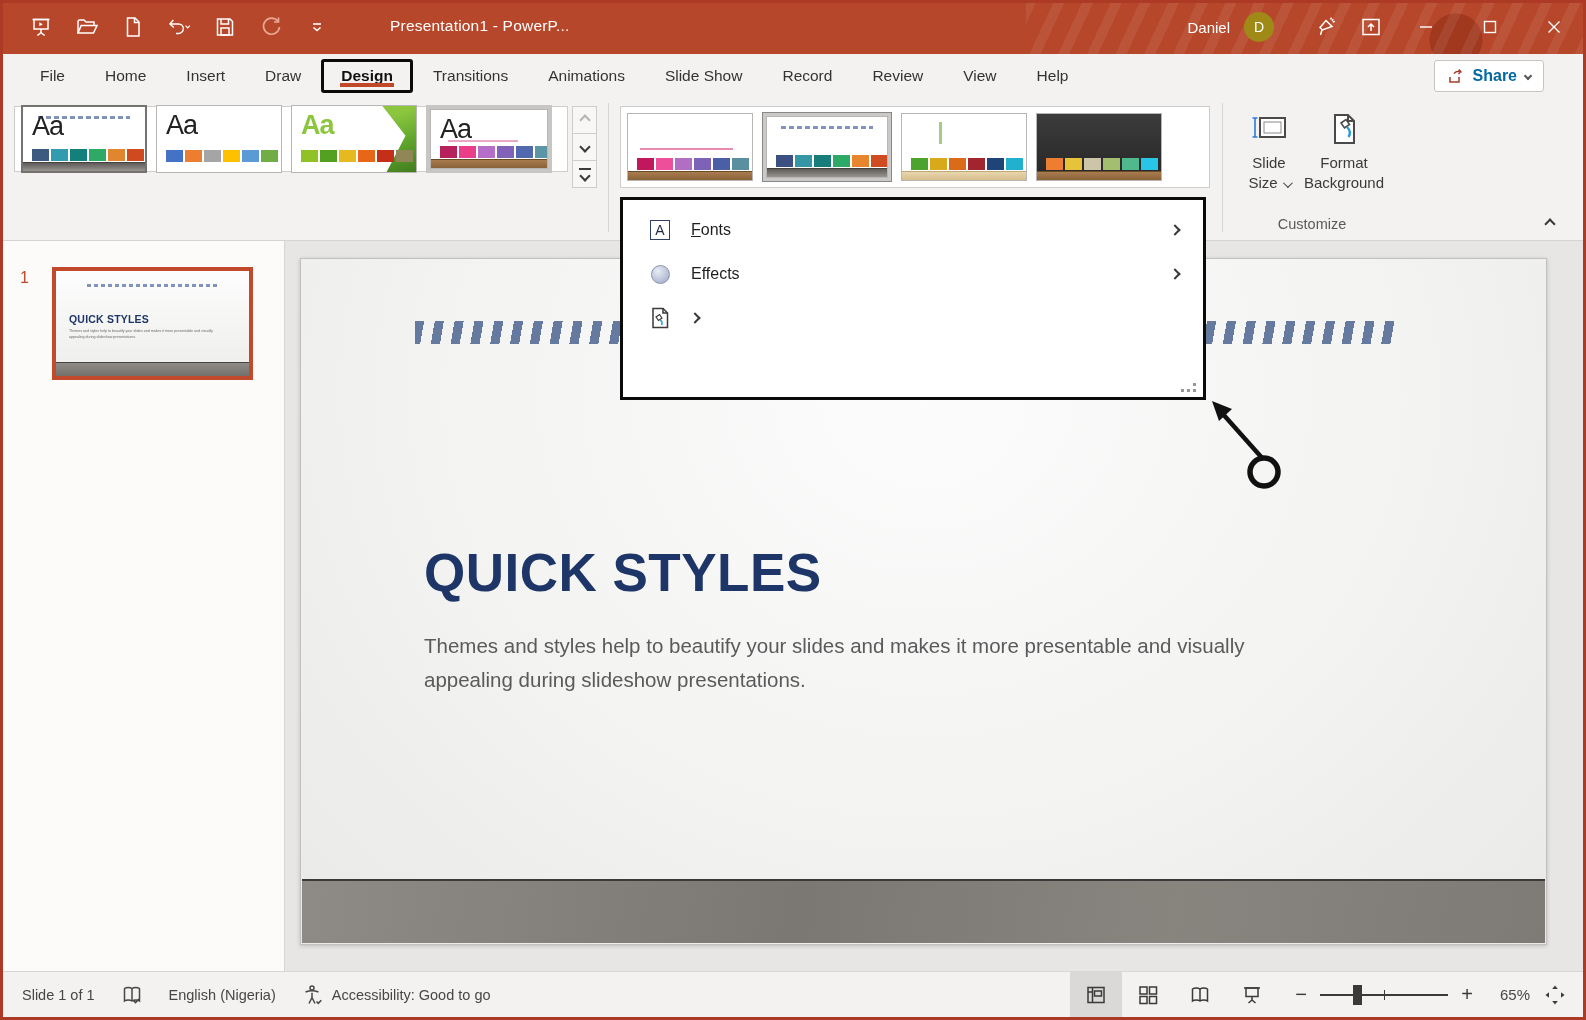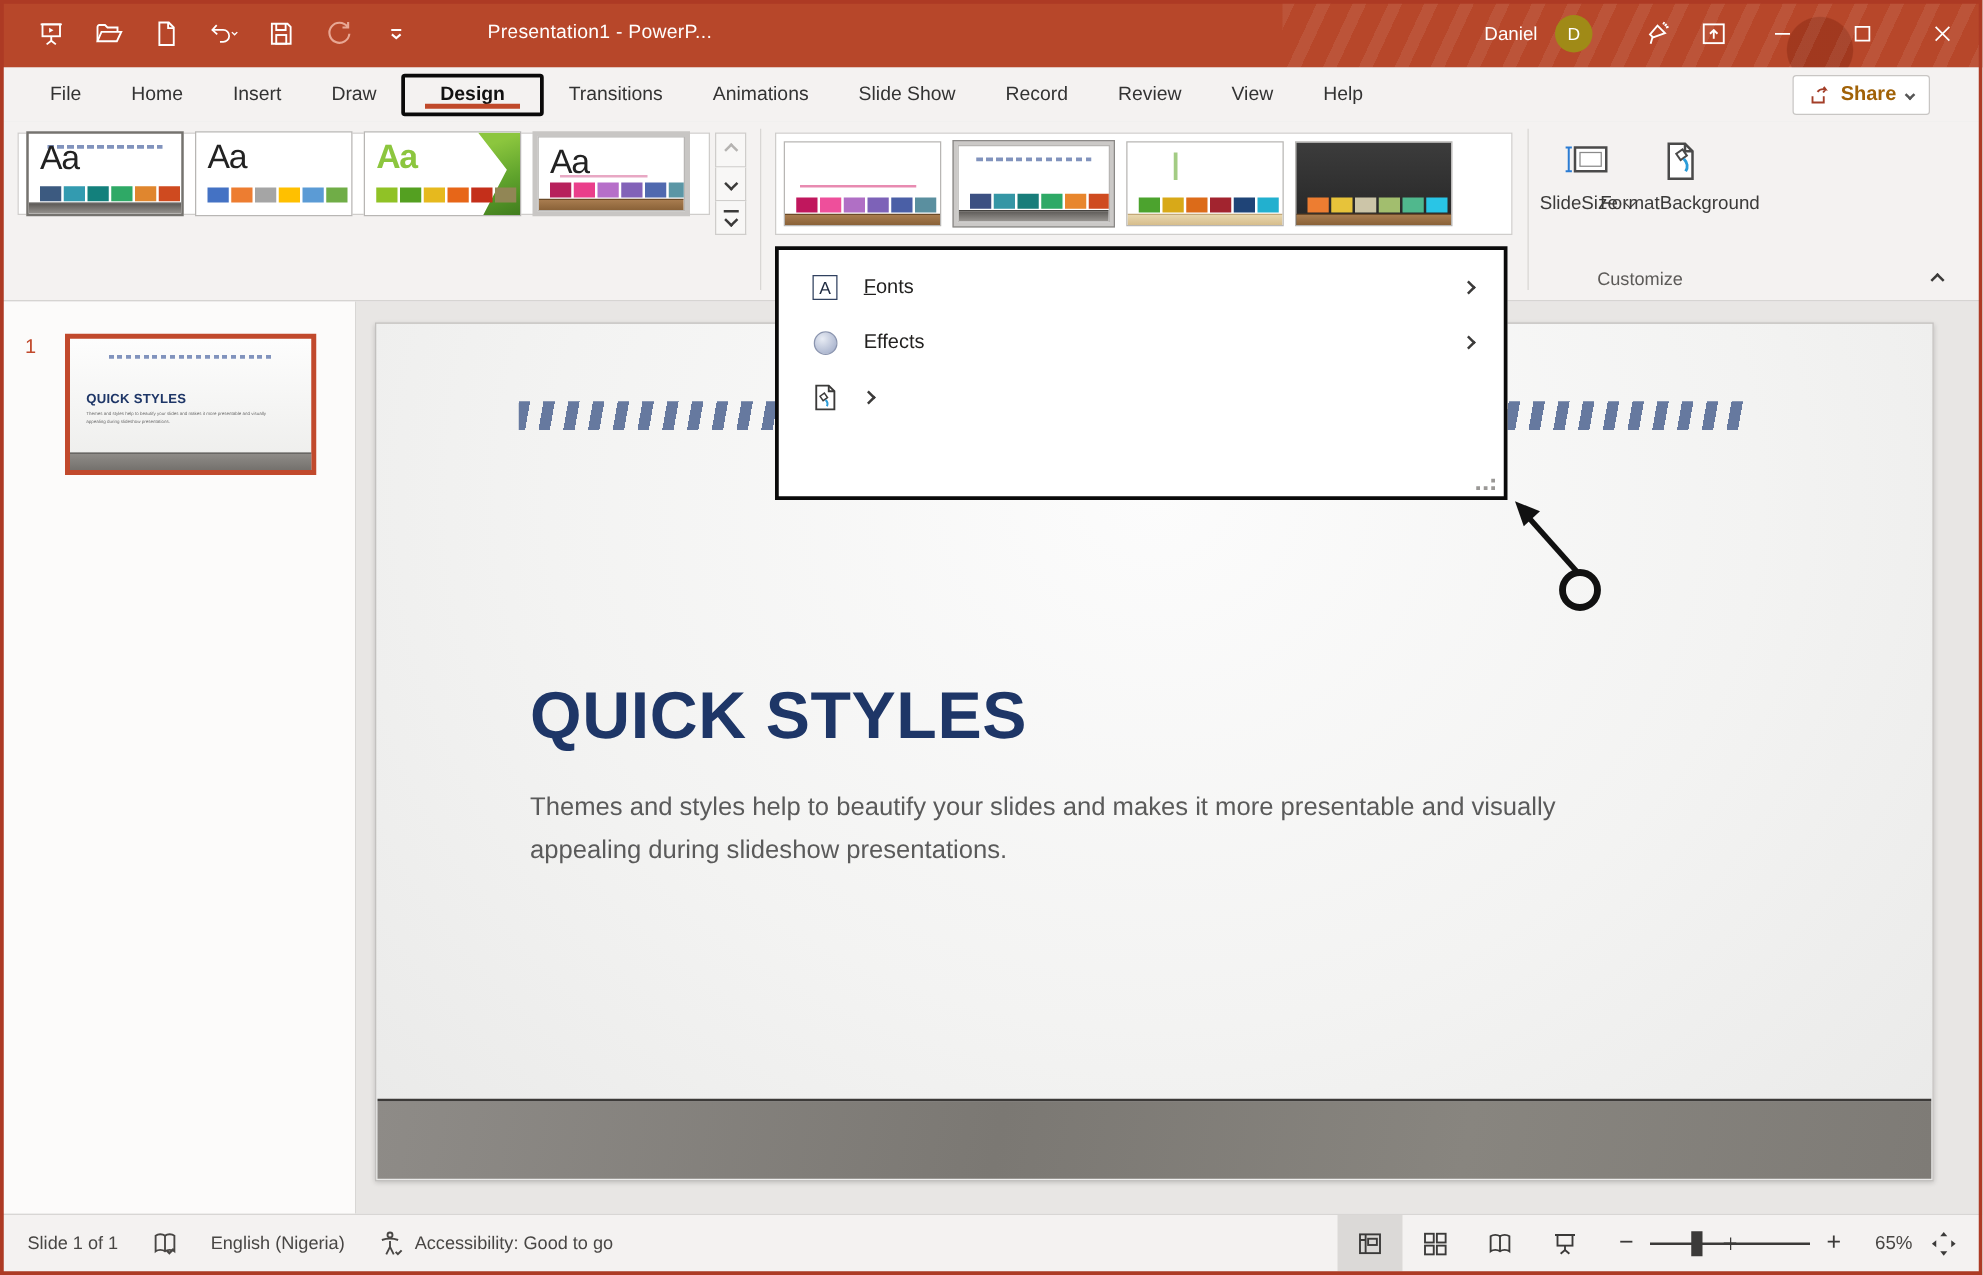--- a/index.html
+++ b/index.html
@@ -22,24 +22,24 @@
   .tb-right { position:absolute; right:0; top:0; height:54px; display:flex; align-items:center; }
   .user-name { font-size:15px; margin-right:14px; }
   .avatar { width:30px; height:30px; border-radius:50%; background:#a08a17; color:#fff; font-size:14px;
     display:flex; align-items:center; justify-content:center; margin-right:28px; }
   .tb-icon { width:46px; height:54px; display:flex; align-items:center; justify-content:center; }
   .winbtn { width:64px; height:54px; display:flex; align-items:center; justify-content:center; }
 
   
   .tabrow { position:absolute; left:0; top:54px; width:100%; height:43px; background:#f4f2f1; display:flex; align-items:center; padding-left:20px; z-index:5; }
   .rtab { position:relative; padding:8px 20px; font-size:15.5px; color:#333; cursor:default; white-space:nowrap; }
-  .rtab.annotated { border:3px solid #0a0a0a; border-radius:3px; padding:5px 28px; font-weight:700; color:#111; }
+  .rtab.annotated { border:3px solid #0a0a0a; border-radius:3px; padding:5px 17px; font-weight:700; color:#111; }
   .rtab.annotated .ul { position:absolute; left:16px; right:16px; bottom:3px; height:4px; background:#c0492a; }
   .share-btn { position:absolute; right:42px; top:6px; height:32px; background:#fff; border:1px solid #c8c6c4; border-radius:3px;
-    display:flex; align-items:center; gap:8px; padding:0 12px; color:#a16207; font-size:16px; font-weight:700; }
+    display:flex; align-items:center; gap:8px; padding:0 12px; color:#0369a1; font-size:16px; font-weight:700; }
   .share-btn .chev { border-color:#555; }
 
   
   .ribbon { position:absolute; left:0; top:97px; width:100%; height:144px; background:#f4f2f1; border-bottom:1px solid #d6d4d2; z-index:5; }
   .gallery { position:absolute; background:#fff; border:1px solid #cfcdcb; display:flex; align-items:center; gap:9px; padding:0 6px; }
   .g-themes { left:14px; top:9px; width:554px; height:66px; }
   .g-variants { left:620px; top:9px; width:590px; height:82px; }
   .thumb { position:relative; width:126px; height:68px; background:#fff; border:1px solid #b8b6b4; overflow:hidden; }
   .thumb.sel-theme { border:2px solid #75736f; }
   .thumb-frame { background:#c8c6c4; padding:4px; }
@@ -67,21 +67,21 @@
   .scbtn + .scbtn { border-top:none; }
   .chev { width:8px; height:8px; border-right:2px solid #3b3a39; border-bottom:2px solid #3b3a39; display:inline-block; }
   .chev.up { transform:rotate(-135deg); }
   .chev.down { transform:rotate(45deg); }
   .chev.right { transform:rotate(-45deg); }
   .chev.dis { border-color:#b5b3b1; }
   .morebar { width:12px; height:2px; background:#3b3a39; }
   .vdiv { position:absolute; top:6px; bottom:8px; width:1px; background:#d8d6d4; }
   .grp-label { position:absolute; font-size:14.5px; color:#5c5a58; text-align:center; top:119px; }
   .bigbtn { position:absolute; top:6px; width:78px; height:108px; display:flex; flex-direction:column; align-items:center; padding-top:8px; gap:6px; color:#3b3a39; font-size:15px; text-align:center; border-radius:3px; }
-  .bigbtn .lbl { line-height:1.35; display:flex; flex-direction:row; align-items:center;text-align:right; }
+  .bigbtn .lbl { line-height:1.35; display:flex; flex-direction:column; align-items:center;text-align:right; }
   .ddchev { width:7px; height:7px; border-right:1.6px solid #3b3a39; border-bottom:1.6px solid #3b3a39; display:inline-block; transform:rotate(45deg) translateY(-2px); margin-left:5px; }
   .collapse-chev { position:absolute; right:32px; top:123px; }
 
   
   .menu { position:absolute; left:620px; top:197px; width:586px; height:203px; background:#fff; border:3px solid #0a0a0a; z-index:40; padding-top:8px; }
   .mitem { height:44px; display:flex; align-items:center; padding:0 24px 0 26px; gap:20px; font-size:16px; color:#201f1e; }
   .mitem .mlabel { flex:1; }
   .accel { text-decoration:underline; }
   .micon { width:22px; height:22px; display:flex; align-items:center; justify-content:center; }
   .quad { width:19px; height:19px; display:grid; grid-template-columns:1fr 1fr; grid-template-rows:1fr 1fr; }

